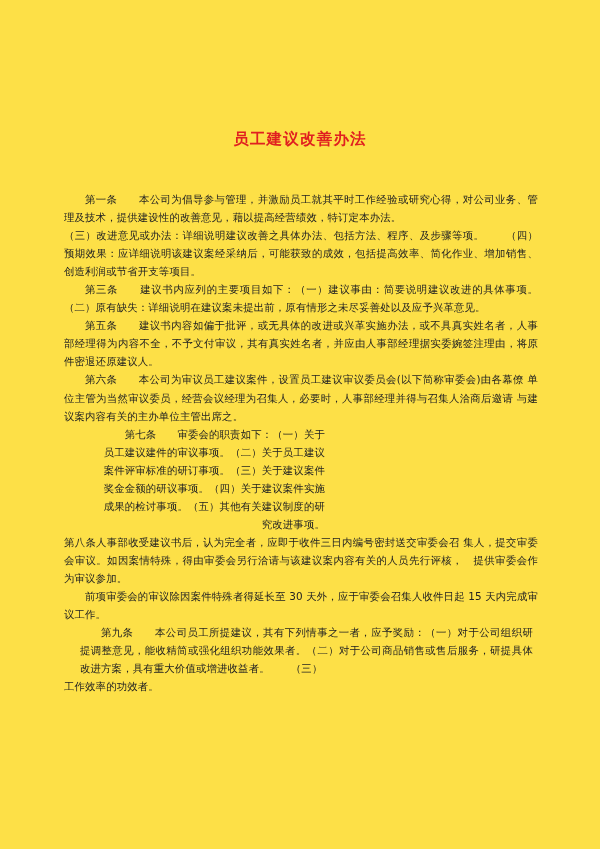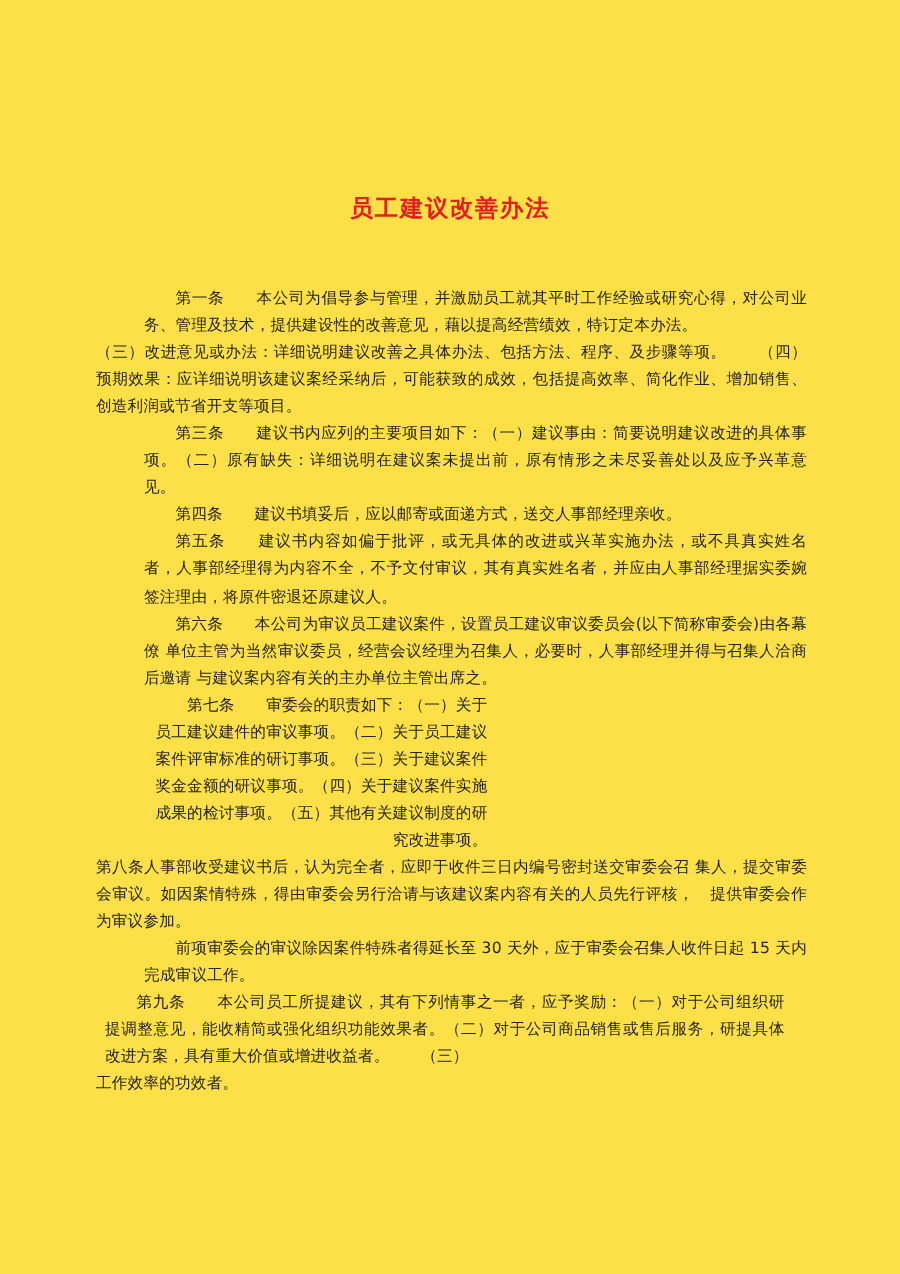--- a/index.html
+++ b/index.html
@@ -50,59 +50,57 @@
     text-align: justify;
     text-justify: inter-ideograph;
     color: #222222;
     margin: 0;
     letter-spacing: 0.15px;
   }
 
   
   .para.indent {
     text-indent: 21px;
-    margin-left: 32px;
   }
 
   
   .para.narrow {
     width: 228px;
     margin-left: 33px;
     text-indent: 21px;
     text-align: right;
   }
 
   
   .para.flush {
     text-indent: 0;
   }
 
   .para.mid-start {
-    margin-left: 6px;
+    margin-left: 16px;
     width: 453px;
     text-indent: 21px;
   }
 </style>
 </head>
 <body>
 
 <div class="page">
 
   <div class="doc-title">员工建议改善办法</div>
 
   <div class="body-block">
 
     <p class="para indent">第一条　　本公司为倡导参与管理，并激励员工就其平时工作经验或研究心得，对公司业务、管理及技术，提供建设性的改善意见，藉以提高经营绩效，特订定本办法。</p>
 
 
     <p class="para flush">（三）改进意见或办法：详细说明建议改善之具体办法、包括方法、程序、及步骤等项。　　（四）预期效果：应详细说明该建议案经采纳后，可能获致的成效，包括提高效率、简化作业、增加销售、创造利润或节省开支等项目。</p>
 
     <p class="para indent">第三条　　建议书内应列的主要项目如下：（一）建议事由：简要说明建议改进的具体事项。（二）原有缺失：详细说明在建议案未提出前，原有情形之未尽妥善处以及应予兴革意见。</p>
 
-    <p class="para indent">第四条　　建议书填妥后，应以邮寄或面递方式，送交人事部经理亲收。</p>
 
     <p class="para indent">第五条　　建议书内容如偏于批评，或无具体的改进或兴革实施办法，或不具真实姓名者，人事部经理得为内容不全，不予文付审议，其有真实姓名者，并应由人事部经理据实委婉签注理由，将原件密退还原建议人。</p>
 
     <p class="para indent">第六条　　本公司为审议员工建议案件，设置员工建议审议委员会(以下简称审委会)由各幕僚 单位主管为当然审议委员，经营会议经理为召集人，必要时，人事部经理并得与召集人洽商后邀请 与建议案内容有关的主办单位主管出席之。</p>
 
     <p class="para narrow">第七条　　审委会的职责如下：（一）关于员工建议建件的审议事项。（二）关于员工建议案件评审标准的研订事项。（三）关于建议案件奖金金额的研议事项。（四）关于建议案件实施成果的检讨事项。（五）其他有关建议制度的研究改进事项。</p>
 
     <p class="para flush">第八条人事部收受建议书后，认为完全者，应即于收件三日内编号密封送交审委会召 集人，提交审委会审议。如因案情特殊，得由审委会另行洽请与该建议案内容有关的人员先行评核，　提供审委会作为审议参加。</p>
 
     <p class="para indent">前项审委会的审议除因案件特殊者得延长至 30 天外，应于审委会召集人收件日起 15 天内完成审议工作。</p>

